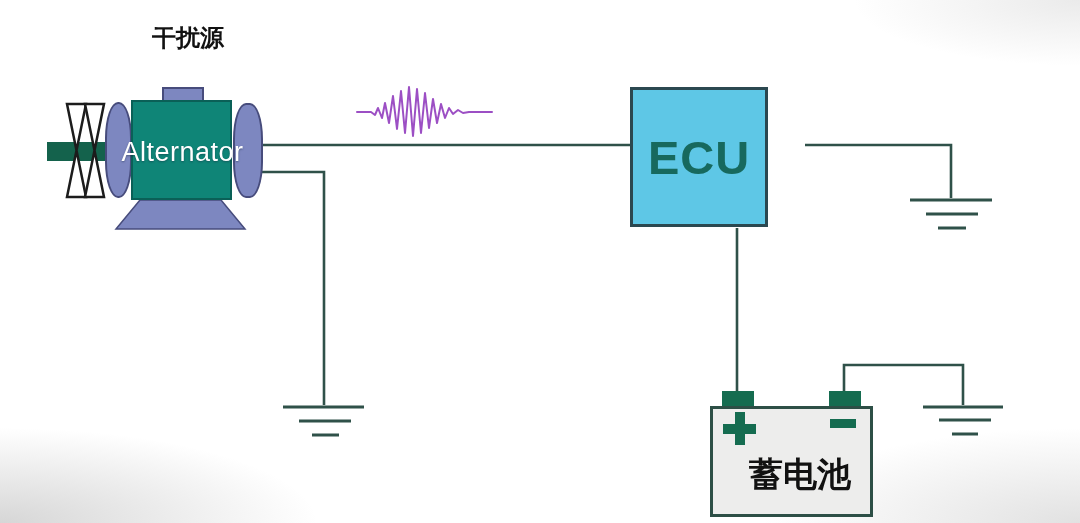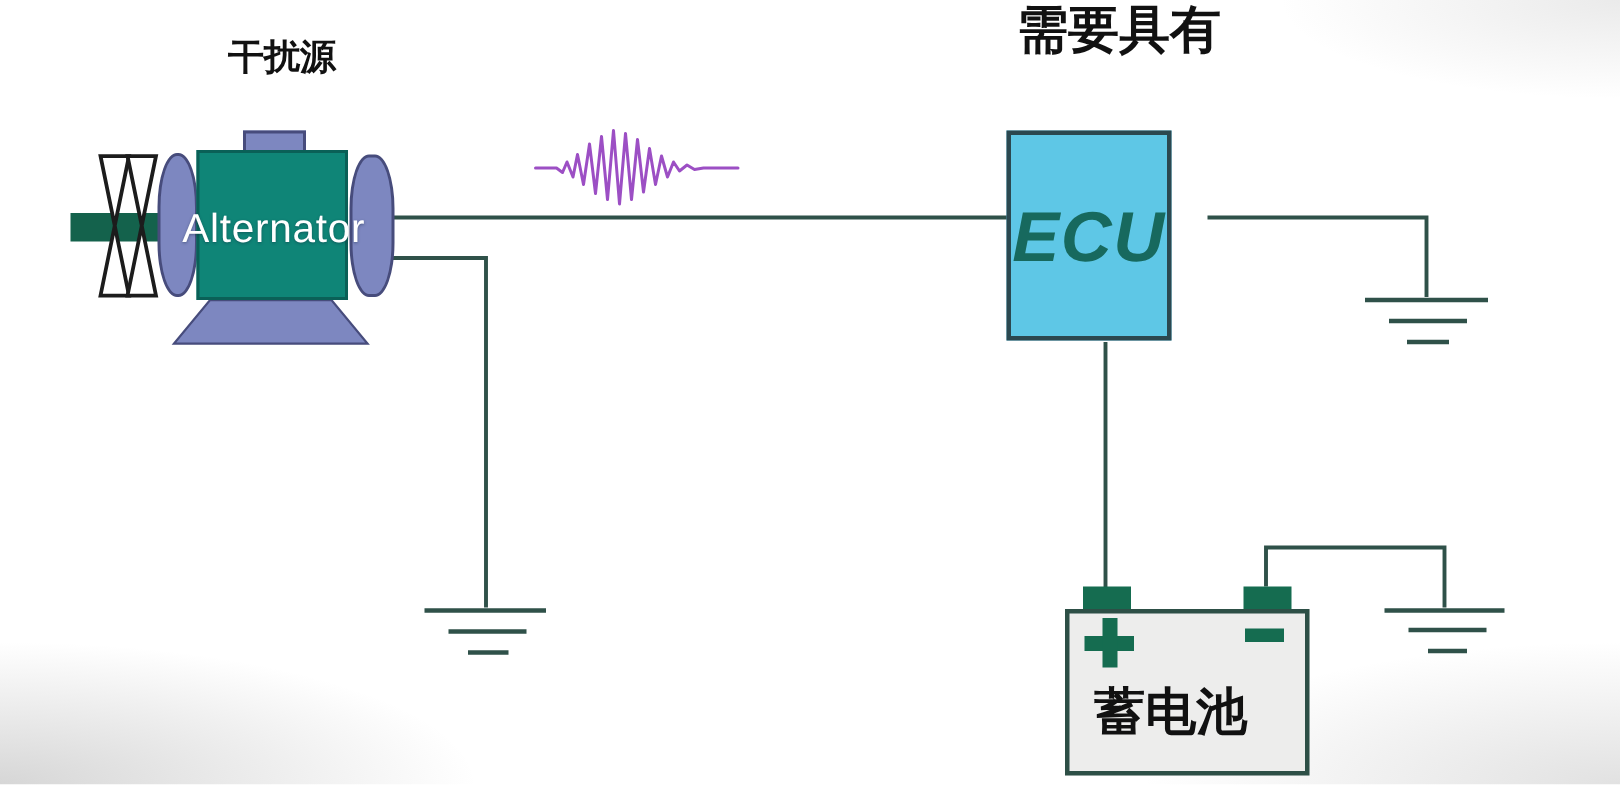--- a/index.html
+++ b/index.html
@@ -40,35 +40,35 @@
   .endcap{background:var(--c-motor-slate);border:2px solid #474c7c;border-radius:13px/36px;}
   .cap-left{left:105px;top:102px;width:27px;height:96px;}
   .cap-right{left:233px;top:103px;width:30px;height:95px;}
   .top-mount{left:162px;top:87px;width:42px;height:30px;background:var(--c-motor-slate);border:2px solid #474c7c;}
   .motor-body{left:131px;top:100px;width:101px;height:100px;background:var(--c-motor-teal);border:2px solid #0a6057;}
   .alt-label{left:99px;top:137px;width:167px;text-align:center;color:#fff;
     font-size:27px;font-weight:400;letter-spacing:.5px;
     text-shadow:0 1px 2px rgba(20,40,60,.45);}
 
   
-  .ecu-box{left:671px;top:87px;width:110px;height:140px;background:var(--c-ecu-fill);
-    border:3px solid #2b4850;display:flex;align-items:center;justify-content:center;font-style:italic;}
+  .ecu-box{left:630px;top:87px;width:138px;height:140px;background:var(--c-ecu-fill);
+    border:3px solid #2b4850;display:flex;align-items:center;justify-content:center;}
   .ecu-label{color:var(--c-ecu-text);font-size:47px;font-weight:700;letter-spacing:1px;}
 
   
   .battery-box{left:710px;top:406px;width:163px;height:111px;background:var(--c-battery-fill);
     border:3px solid var(--c-battery-border);}
   .terminal{background:var(--c-terminal-green);}
   .term-pos{left:722px;top:391px;width:32px;height:17px;}
   .term-neg{left:829px;top:391px;width:32px;height:17px;}
   .plus-icon{left:723px;top:412px;width:33px;height:33px;}
   .plus-icon::before{content:"";position:absolute;left:0;top:12px;width:33px;height:10px;background:var(--c-terminal-green);}
   .plus-icon::after{content:"";position:absolute;left:12px;top:0;width:10px;height:33px;background:var(--c-terminal-green);}
   .minus-icon{left:830px;top:419px;width:26px;height:9px;background:var(--c-terminal-green);}
-  .battery-label{left:710px;top:452px;width:141px;text-align:center;color:var(--c-text);
+  .battery-label{left:710px;top:452px;width:141px;text-align:right;color:var(--c-text);
     font-family:"Liberation Serif", serif;font-weight:700;font-size:34px;}
 
   
   .title{color:var(--c-text);font-family:"Liberation Serif", serif;font-weight:700;text-align:center;}
   .title-source{left:88px;top:22px;width:200px;font-size:24px;}
   .title-device{left:586px;top:0px;width:320px;font-size:34px;line-height:42px;}
 </style>
 </head>
 <body>
 
@@ -106,21 +106,20 @@
       <line x1="923" y1="407" x2="1003" y2="407"></line>
       <line x1="939" y1="420" x2="991" y2="420"></line>
       <line x1="952" y1="434" x2="978" y2="434"></line>
     </g>
 
     <path class="waveform" d="M357,112 L371,112 L375,115 L378,108 L382,118 L385,103 L389,123 L393,96 L397,129 L401,91 L405,133 L409,87 L413,136 L417,89 L421,133 L425,93 L429,128 L433,99 L437,123 L441,104 L445,118 L449,108 L453,114 L458,110 L463,113 L469,112 L492,112"></path>
   </svg>
 
   <div class="abs title title-source">干扰源</div>
   <div class="abs title title-device">
-    <div>需要具有</div>
   </div>
 
   <div class="abs top-mount"></div>
   <div class="abs endcap cap-left"></div>
   <div class="abs motor-body"></div>
   <div class="abs endcap cap-right"></div>
   <div class="abs alt-label">Alternator</div>
 
   <div class="abs ecu-box">
     <span class="ecu-label">ECU</span>

